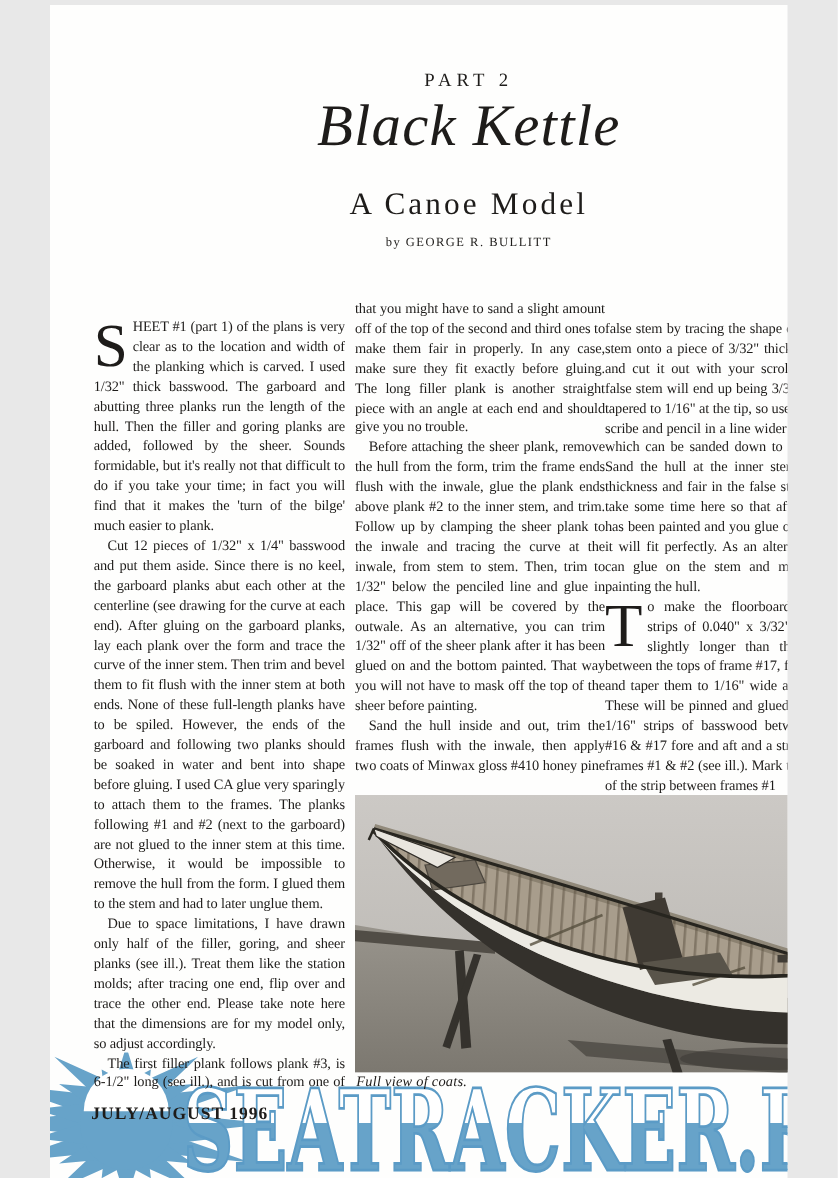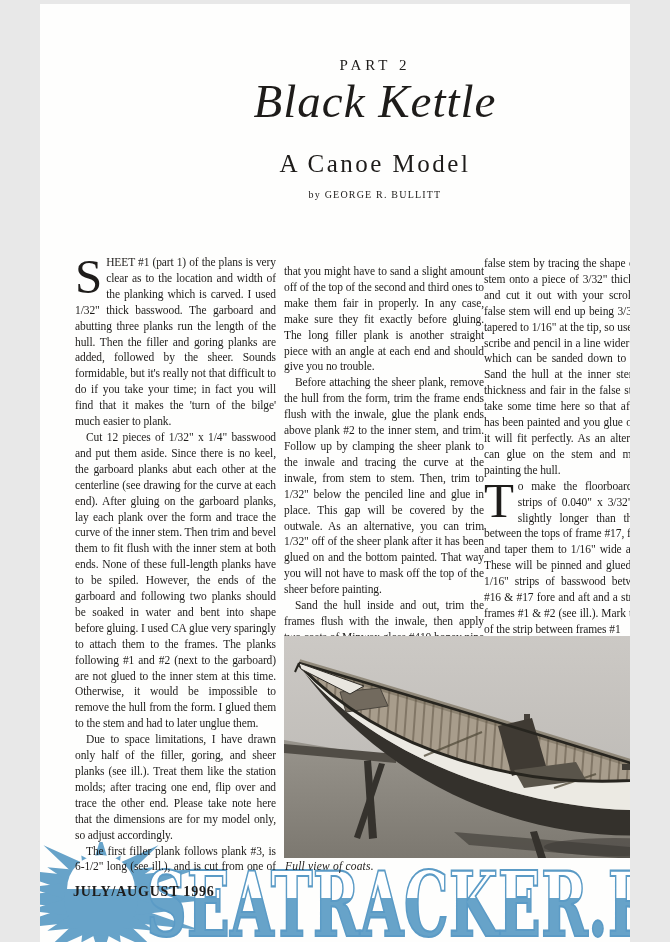--- a/index.html
+++ b/index.html
@@ -15,21 +15,21 @@
   .subtitle{top:146px; font-size:25px; letter-spacing:2.5px;}
   .byline{top:185px; font-size:10px; letter-spacing:1.2px;}
   
   .col{
     position:absolute; z-index:2; text-align:justify;
     font-size:11.5px; line-height:15.9px; letter-spacing:-0.1px;
   }
   .col p{margin:0;}
   .col p.ind{text-indent:11px;}
   .col1{left:35px;  top:251px; width:201px; height:620px; overflow:hidden;}
-  .col2{left:244px; top:260px; width:200px; height:379px; overflow:hidden;}
+  .col2{left:244px; top:236px; width:200px; height:379px; overflow:hidden;}
   .col3{left:444px; top:252px; width:198px; height:379px; overflow:hidden;}
   .sec-head{
     text-align:center; font-variant:small-caps; font-size:15px;
     letter-spacing:1.5px; margin:0 0 9px 0; line-height:16px;
   }
   .col3 .sec-head{margin:5px 0 6px 0;}
   .dropcap{
     float:left; font-size:49px; line-height:40px; height:45px;
     padding:2px 4px 0 0;
   }

